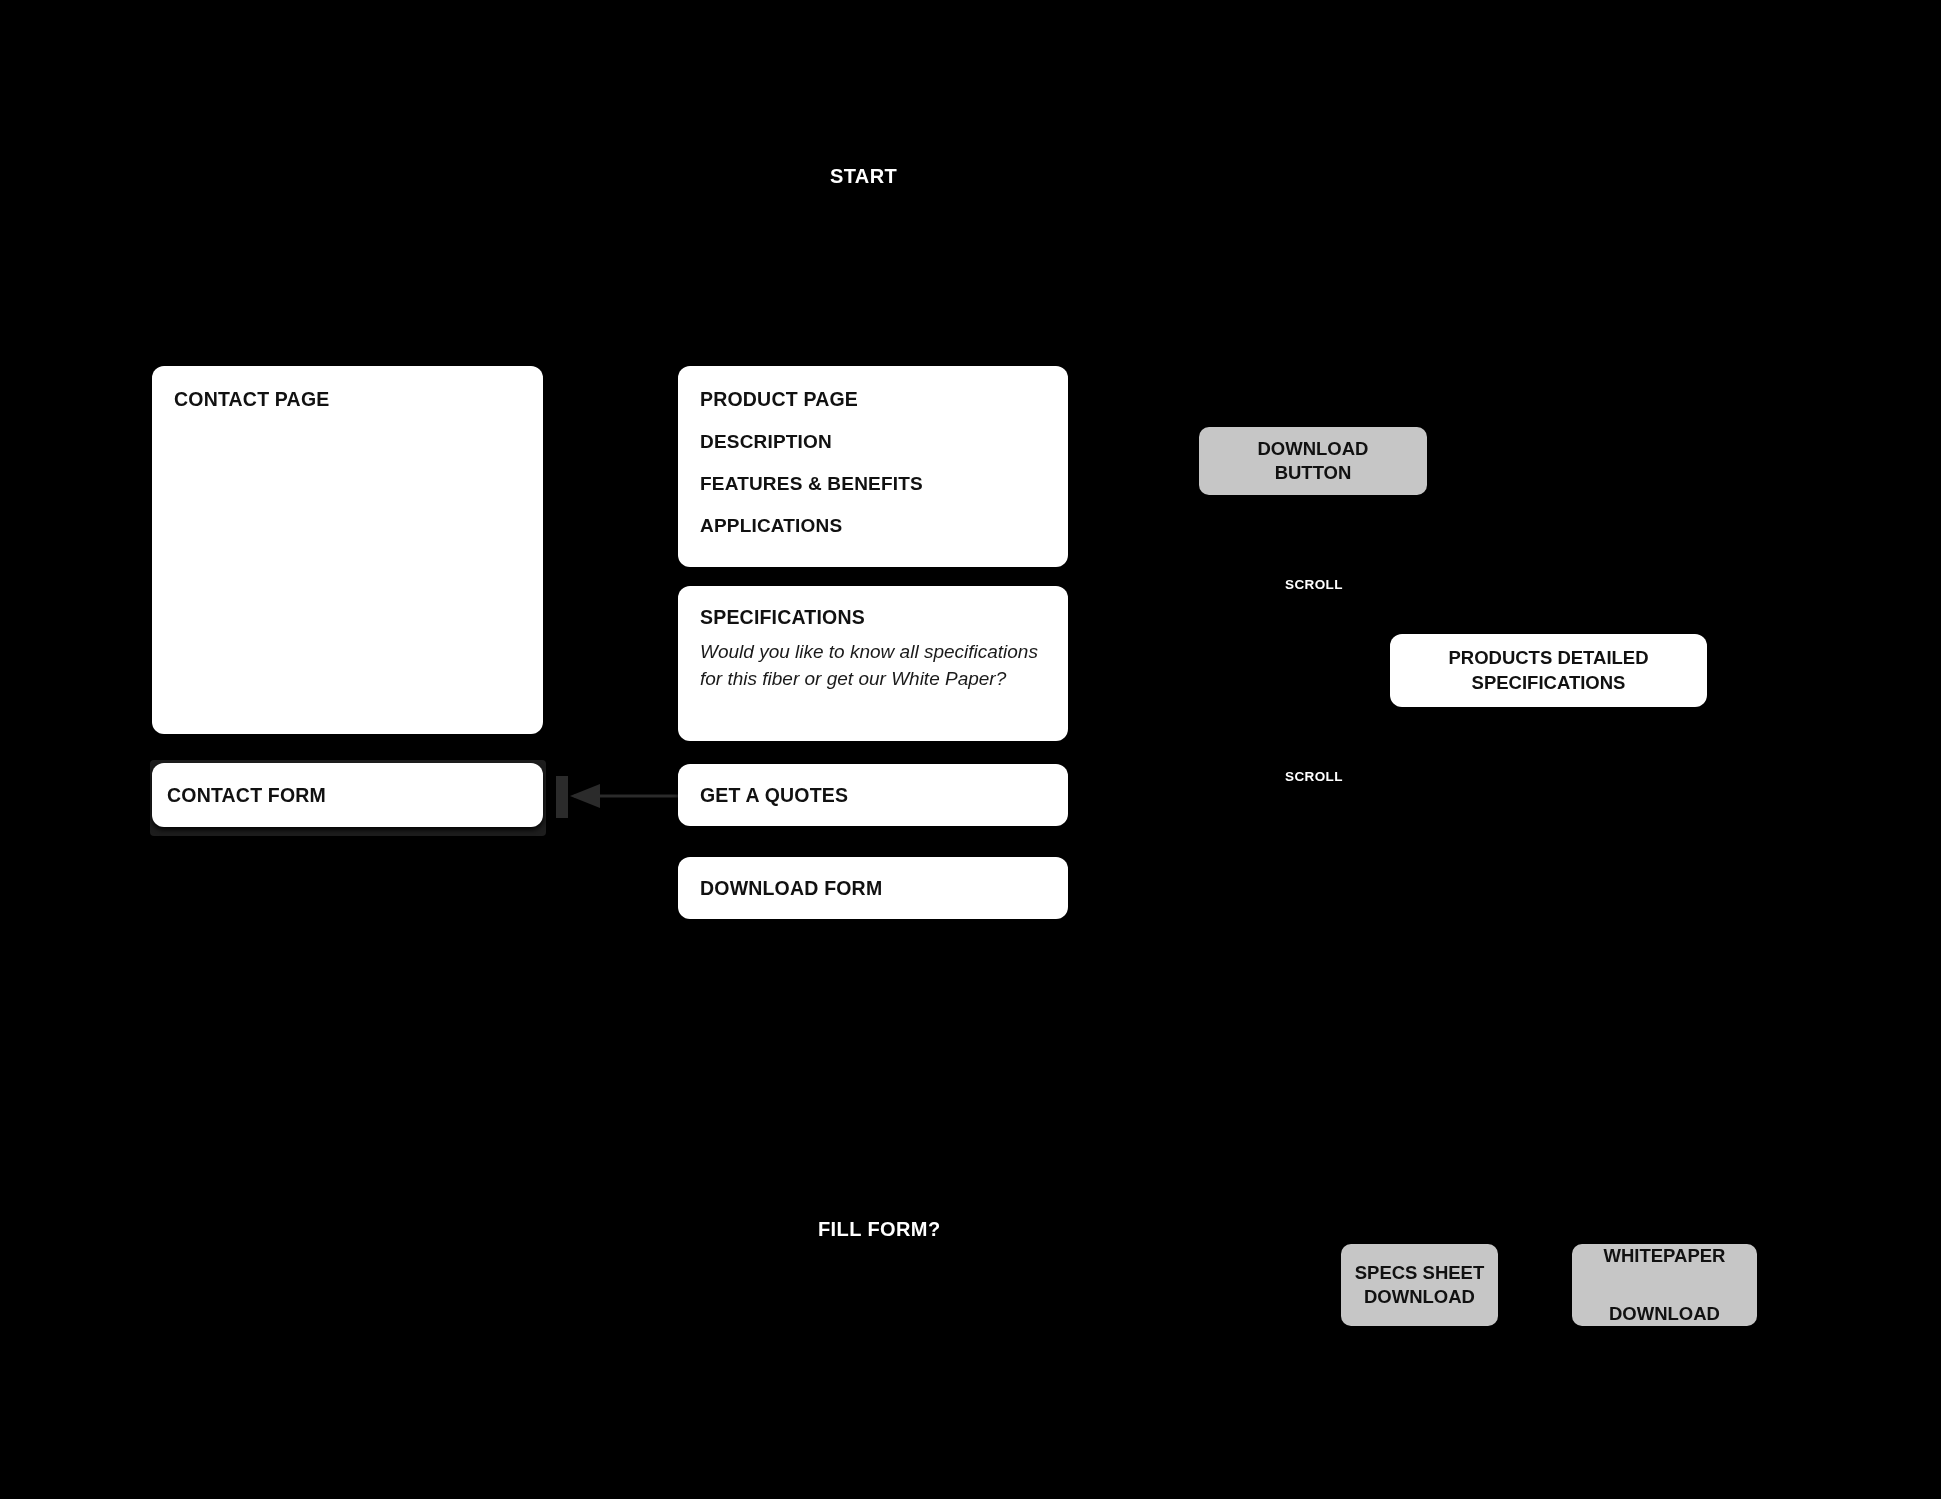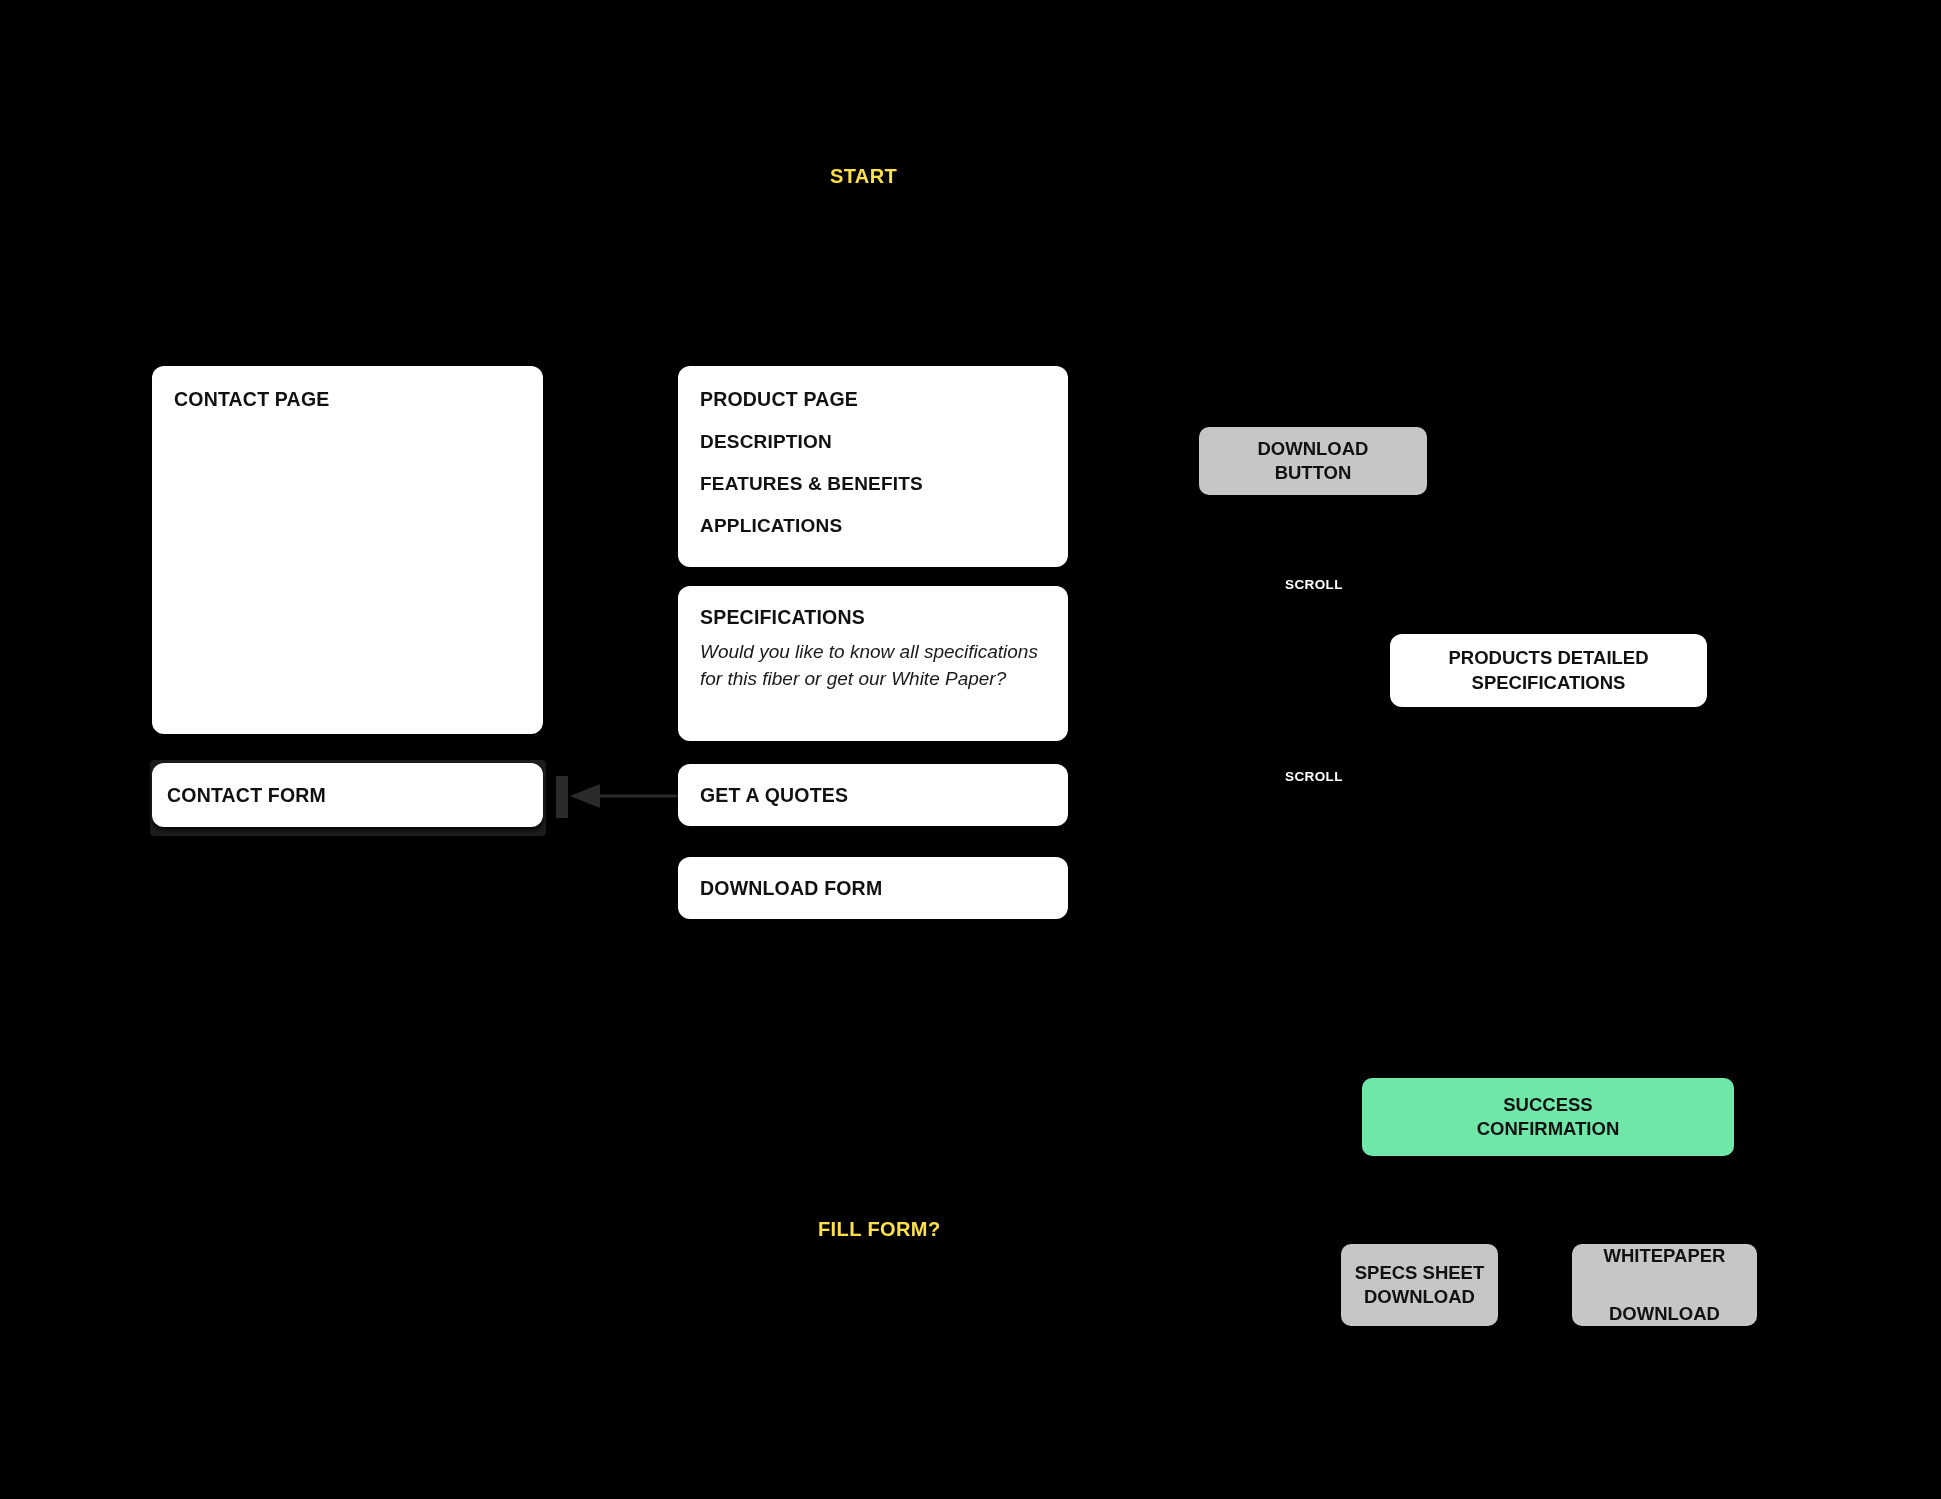--- a/index.html
+++ b/index.html
@@ -19,21 +19,21 @@
   #canvas {
     position: relative;
     width: 1941px;
     height: 1499px;
     background: #000000;
   }
 
   
   .flow-label {
     position: absolute;
-    color: #fde047;
+    color: #ffffff;
     font-weight: bold;
     white-space: nowrap;
     letter-spacing: 0.02em;
   }
 
   .flow-label.lbl-start   { left: 830px;  top: 165px;  font-size: 20px; }
   .flow-label.lbl-fill    { left: 818px;  top: 1174px; font-size: 20px; margin-top: 44px; }
 
   .scroll-label {
     position: absolute;
@@ -252,24 +252,20 @@
   <div class="node gray" id="node-download-button">
     <div class="btn-label">DOWNLOAD</div>
     <div class="btn-label">BUTTON</div>
   </div>
 
   <div class="node white" id="node-products-detailed">
     <div class="btn-label">PRODUCTS DETAILED</div>
     <div class="btn-label">SPECIFICATIONS</div>
   </div>
 
-  <div class="node green" id="node-success">
-    <div class="btn-label">SUCCESS</div>
-    <div class="btn-label">CONFIRMATION</div>
-  </div>
 
   <div class="node gray" id="node-specs-sheet">
     <div class="btn-label">SPECS SHEET</div>
     <div class="btn-label">DOWNLOAD</div>
   </div>
 
   <div class="node gray" id="node-whitepaper">
     <div class="btn-label">WHITEPAPER</div>
     <div class="btn-label">DOWNLOAD</div>
   </div>

